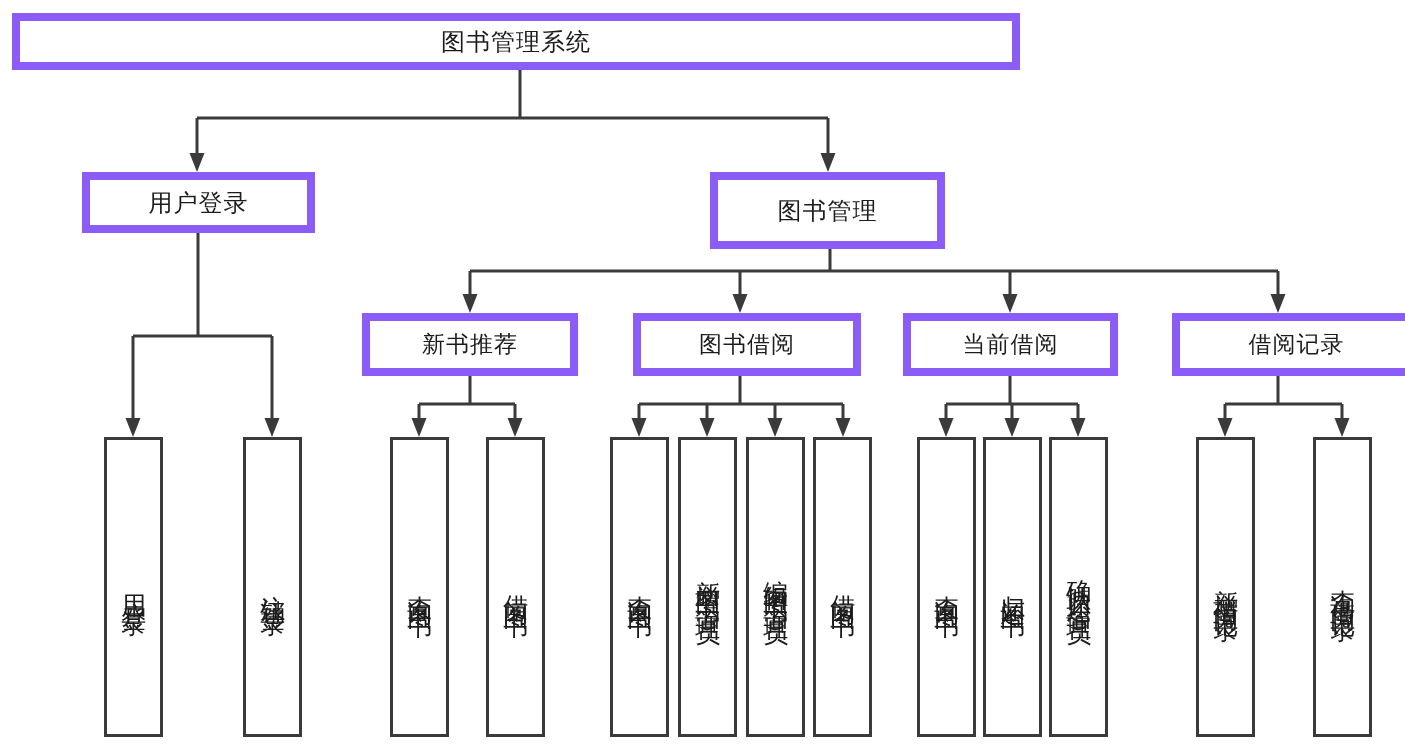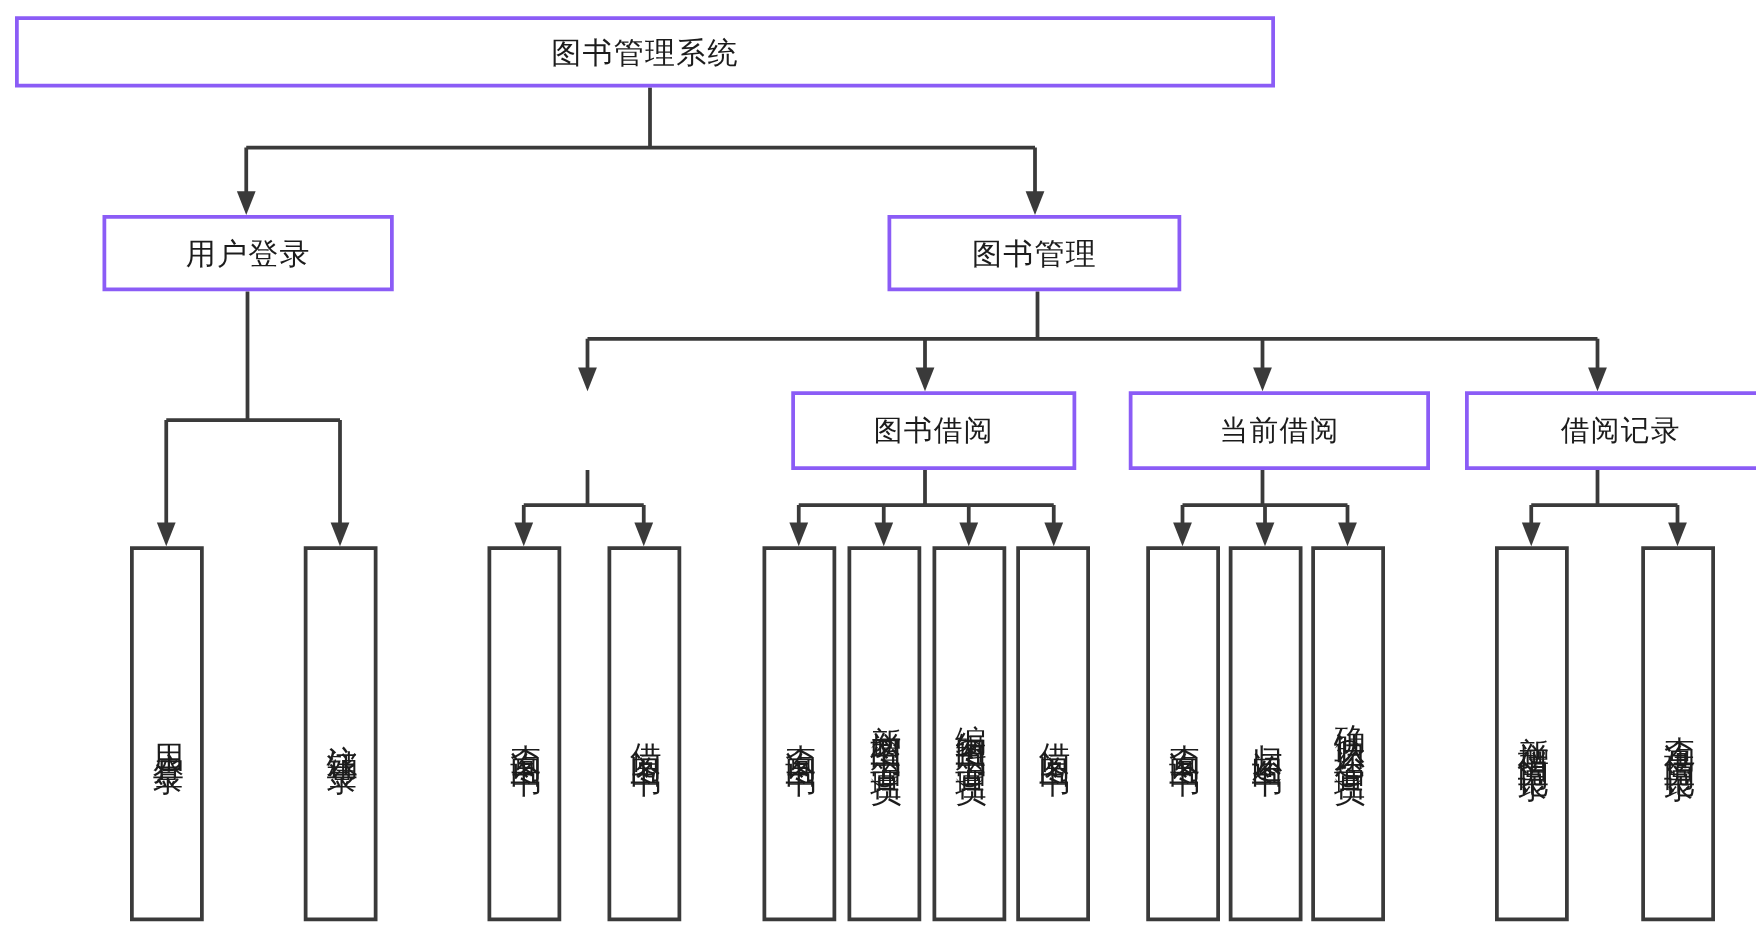--- a/index.html
+++ b/index.html
@@ -17,21 +17,21 @@
     color: #1c1c1c;
   }
   #connectors {
     position: absolute;
     left: 0; top: 0;
     width: 1405px; height: 747px;
   }
   .hnode {
     position: absolute;
     box-sizing: border-box;
-    border: 3px solid #8b5cf6;
+    border: 8px solid #8b5cf6;
     background: #ffffff;
     display: flex;
     align-items: center;
     justify-content: center;
     font-size: 24px;
     letter-spacing: 1px;
     color: #1c1c1c;
     z-index: 2;
   }
   .hnode.sub { font-size: 23px; }
@@ -120,28 +120,31 @@
     </g>
   </svg>
 
   <div class="hnode" style="left:12px; top:13px; width:1008px; height:57px;">
     <span>图书管理系统</span>
   </div>
 
   <div class="hnode" style="left:82px; top:172px; width:233px; height:61px;">
     <span>用户登录</span>
   </div>
-  <div class="hnode" style="left:710px; top:172px; width:235px; height:61px;">
+  <div class="hnode" style="left:710px; top:172px; width:235px; height:77px;">
     <span>图书管理</span>
   </div>
 
+  <div class="hnode sub" style="left:362px; top:313px; width:216px; height:63px;">
+    <span>新书推荐</span>
+  </div>
   <div class="hnode sub" style="left:633px; top:313px; width:228px; height:63px;">
     <span>图书借阅</span>
   </div>
-  <div class="hnode sub" style="left:903px; top:313px; width:241px; height:63px;">
+  <div class="hnode sub" style="left:903px; top:313px; width:215px; height:63px;">
     <span>当前借阅</span>
   </div>
   <div class="hnode sub" style="left:1172px; top:313px; width:249px; height:63px;">
     <span>借阅记录</span>
   </div>
 
   <div class="leaf" style="left:104px;">
     <span class="vtext">用户登录</span>
   </div>
   <div class="leaf" style="left:243px;">

